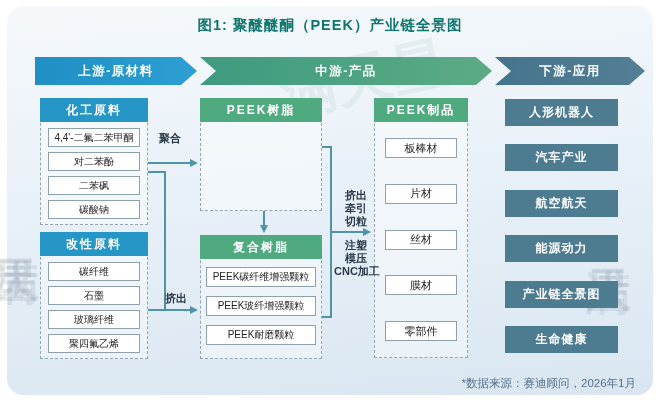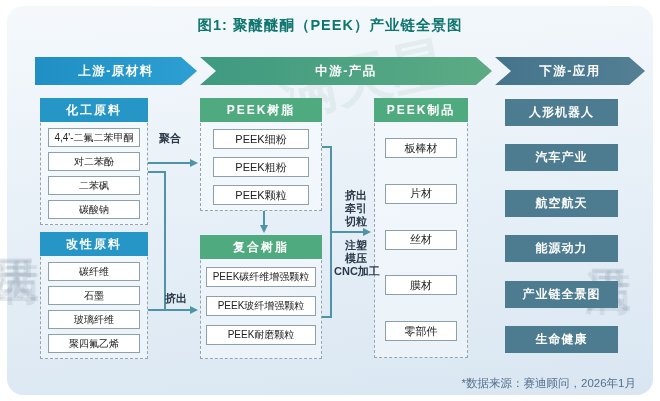--- a/index.html
+++ b/index.html
@@ -125,25 +125,20 @@
     <div class="gitems">
       <div class="item">碳纤维</div>
       <div class="item">石墨</div>
       <div class="item">玻璃纤维</div>
       <div class="item">聚四氟乙烯</div>
     </div>
   </div>
 
   <div class="group" id="grp-resin">
     <div class="ghead green">PEEK树脂</div>
-    <div class="gitems">
-      <div class="item">PEEK细粉</div>
-      <div class="item">PEEK粗粉</div>
-      <div class="item">PEEK颗粒</div>
-    </div>
   </div>
 
   <div class="group" id="grp-comp">
     <div class="ghead green">复合树脂</div>
     <div class="gitems">
       <div class="item">PEEK碳纤维增强颗粒</div>
       <div class="item">PEEK玻纤增强颗粒</div>
       <div class="item">PEEK耐磨颗粒</div>
     </div>
   </div>

